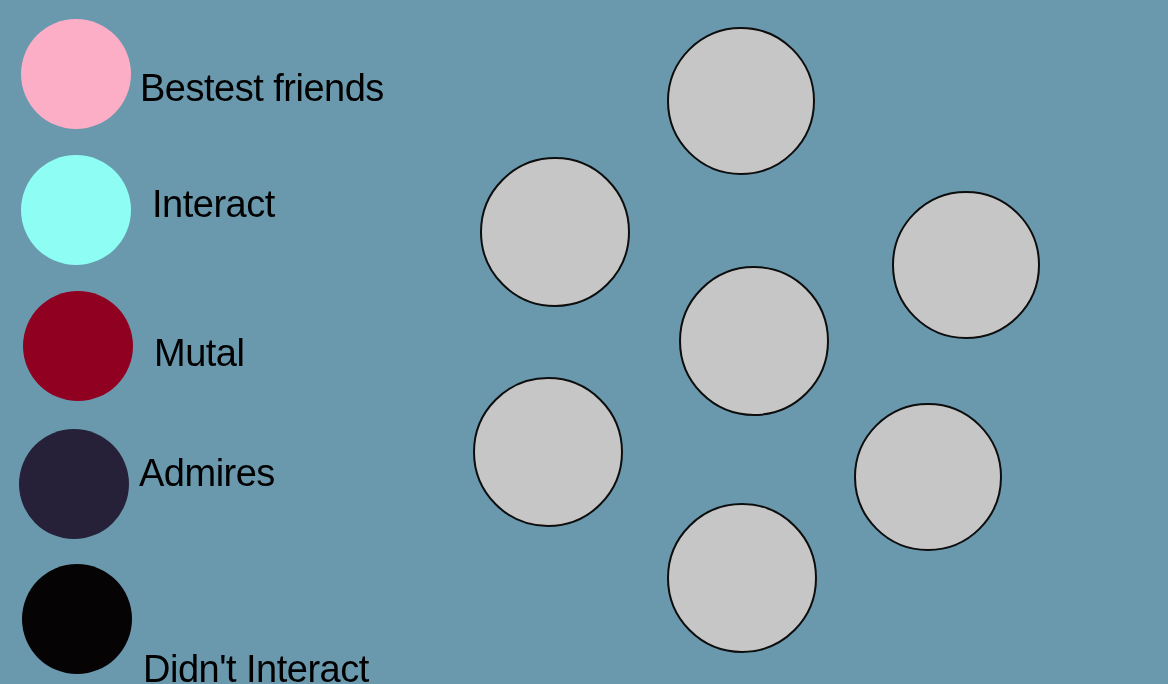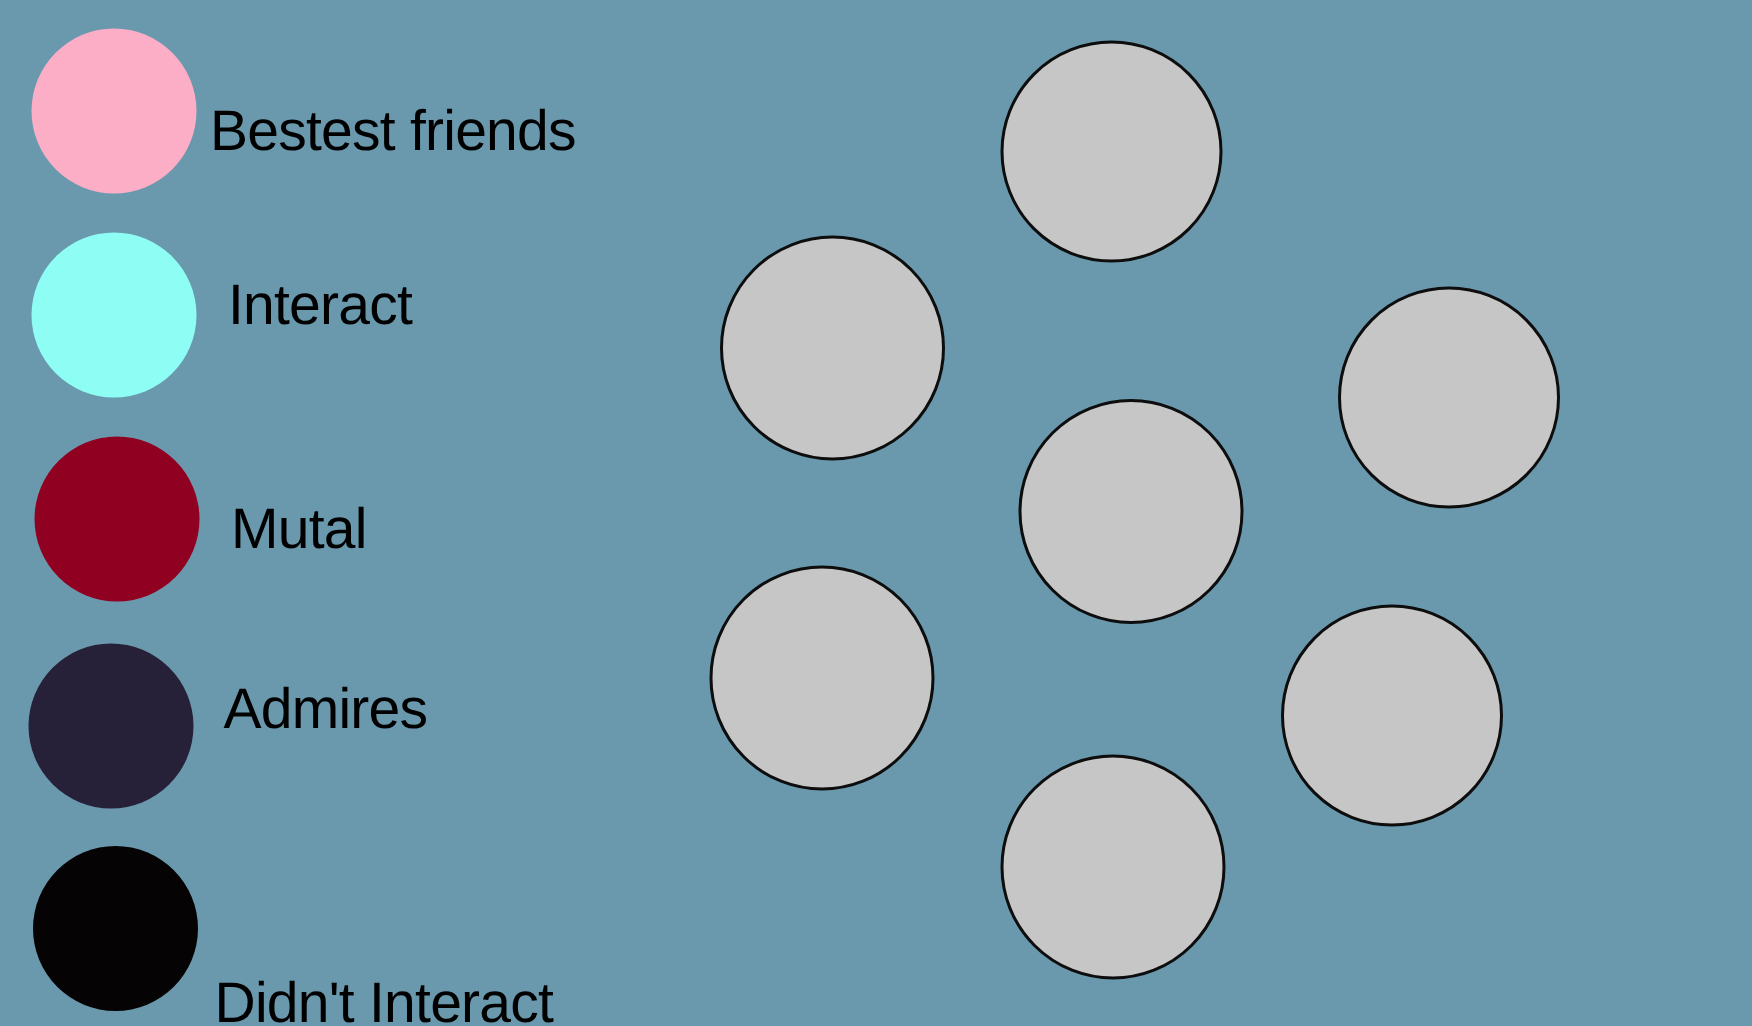--- a/index.html
+++ b/index.html
@@ -31,21 +31,21 @@
     position: absolute;
     font-size: 38px;
     line-height: 38px;
     letter-spacing: -0.5px;
     color: #000000;
     white-space: nowrap;
   }
   .lb0 { left: 140px; top: 69px;  }
   .lb1 { left: 152px; top: 185px; }
   .lb2 { left: 154px; top: 334px; }
-  .lb3 { left: 149px; top: 454px; }
+  .lb3 { left: 139px; top: 454px; }
   .lb4 { left: 143px; top: 606px; margin-top: 44px; }
   
   .slot {
     position: absolute;
     border-radius: 50%;
     border: 2px solid #0d0d0d;
   }
 </style>
 </head>
 <body>

